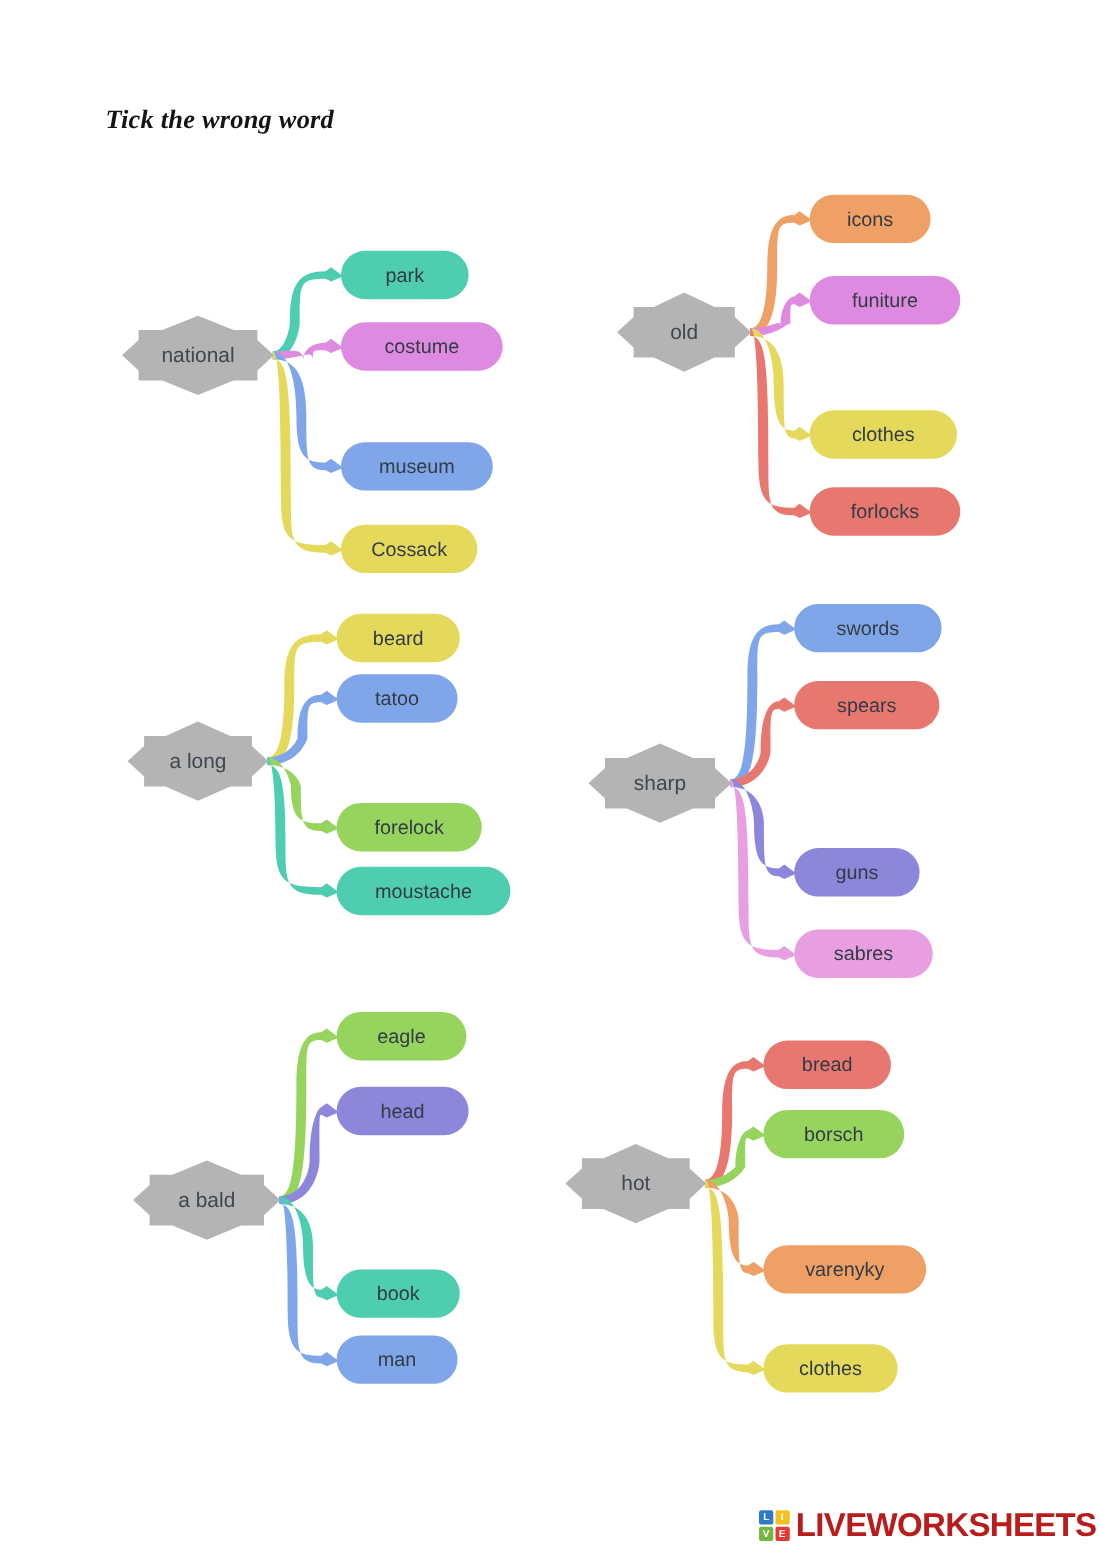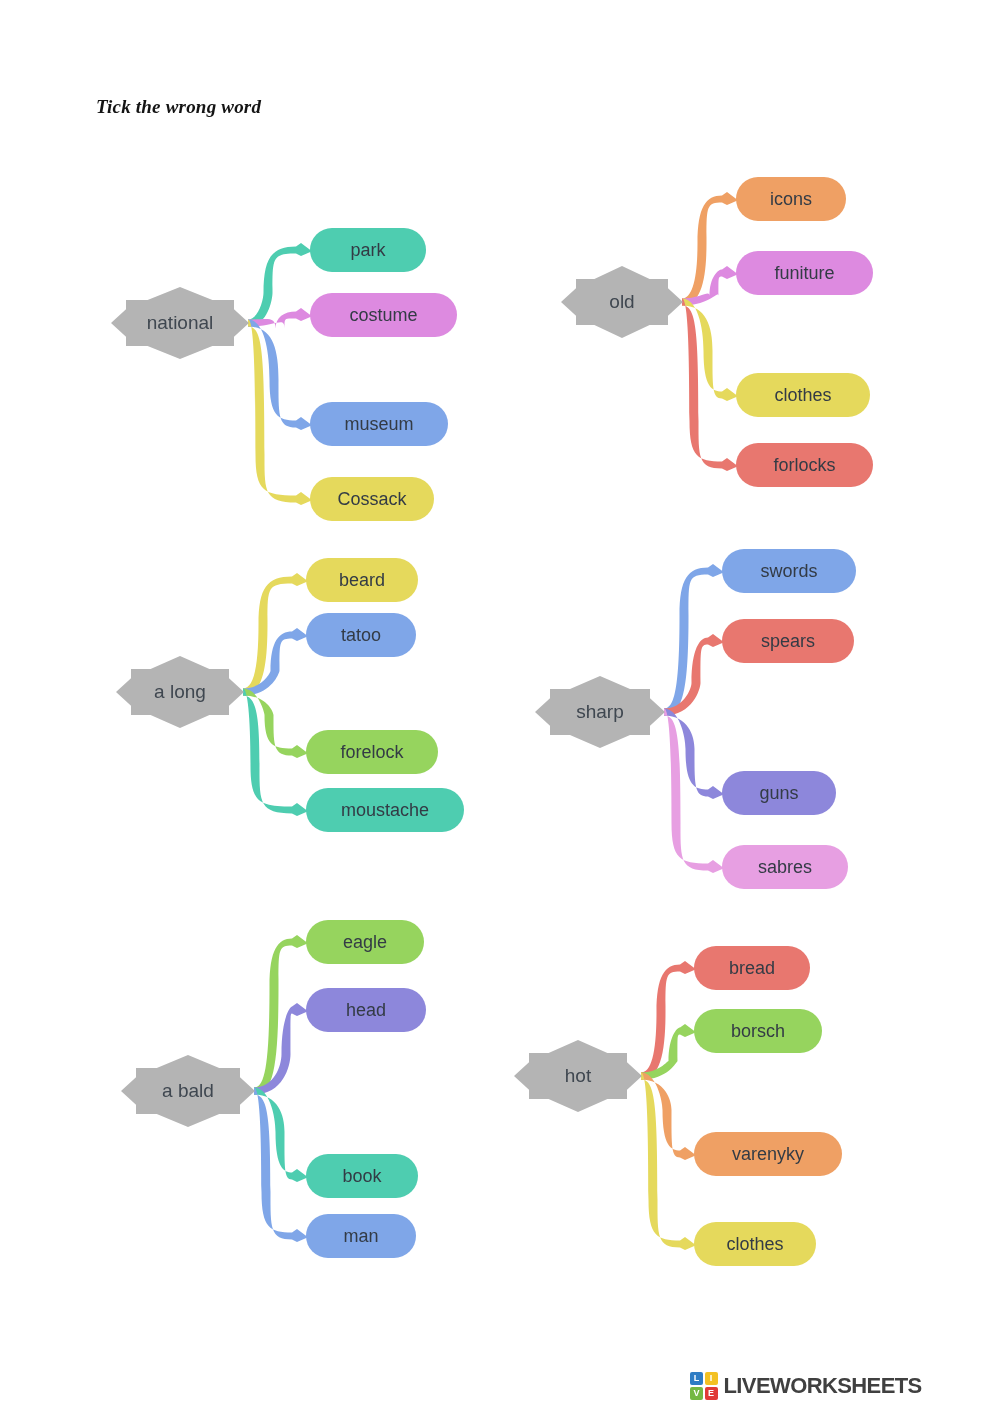--- a/index.html
+++ b/index.html
@@ -15,21 +15,21 @@
     overflow: hidden;
   }
 
   #worksheet-title {
     position: absolute;
     left: 96px;
     top: 96px;
     font-family: "Liberation Serif", serif;
     font-style: italic;
     font-weight: bold;
-    font-size: 19px;
+    font-size: 24px;
     color: #141414;
     letter-spacing: 0.2px;
     white-space: nowrap;
   }
 
   .cluster {
     position: absolute;
   }
   .cluster svg {
     display: block;
@@ -71,23 +71,23 @@
     font-weight: bold;
     font-family: "Liberation Sans", sans-serif;
     display: flex;
     align-items: center;
     justify-content: center;
     line-height: 1;
   }
   #logo-text {
     font-family: "Liberation Sans", sans-serif;
     font-weight: bold;
-    font-size: 22px;
+    font-size: 30px;
     letter-spacing: -0.6px;
-    color: #404040;
+    color: #b91c1c;
     line-height: 1;
   }
 </style>
 </head>
 <body>
 
 <div id="worksheet-title">Tick the wrong word</div>
 
 <div class="cluster" id="c0" style="left:120px; top:195px;">
     <svg width="340" height="320" viewBox="0 0 340 320">

